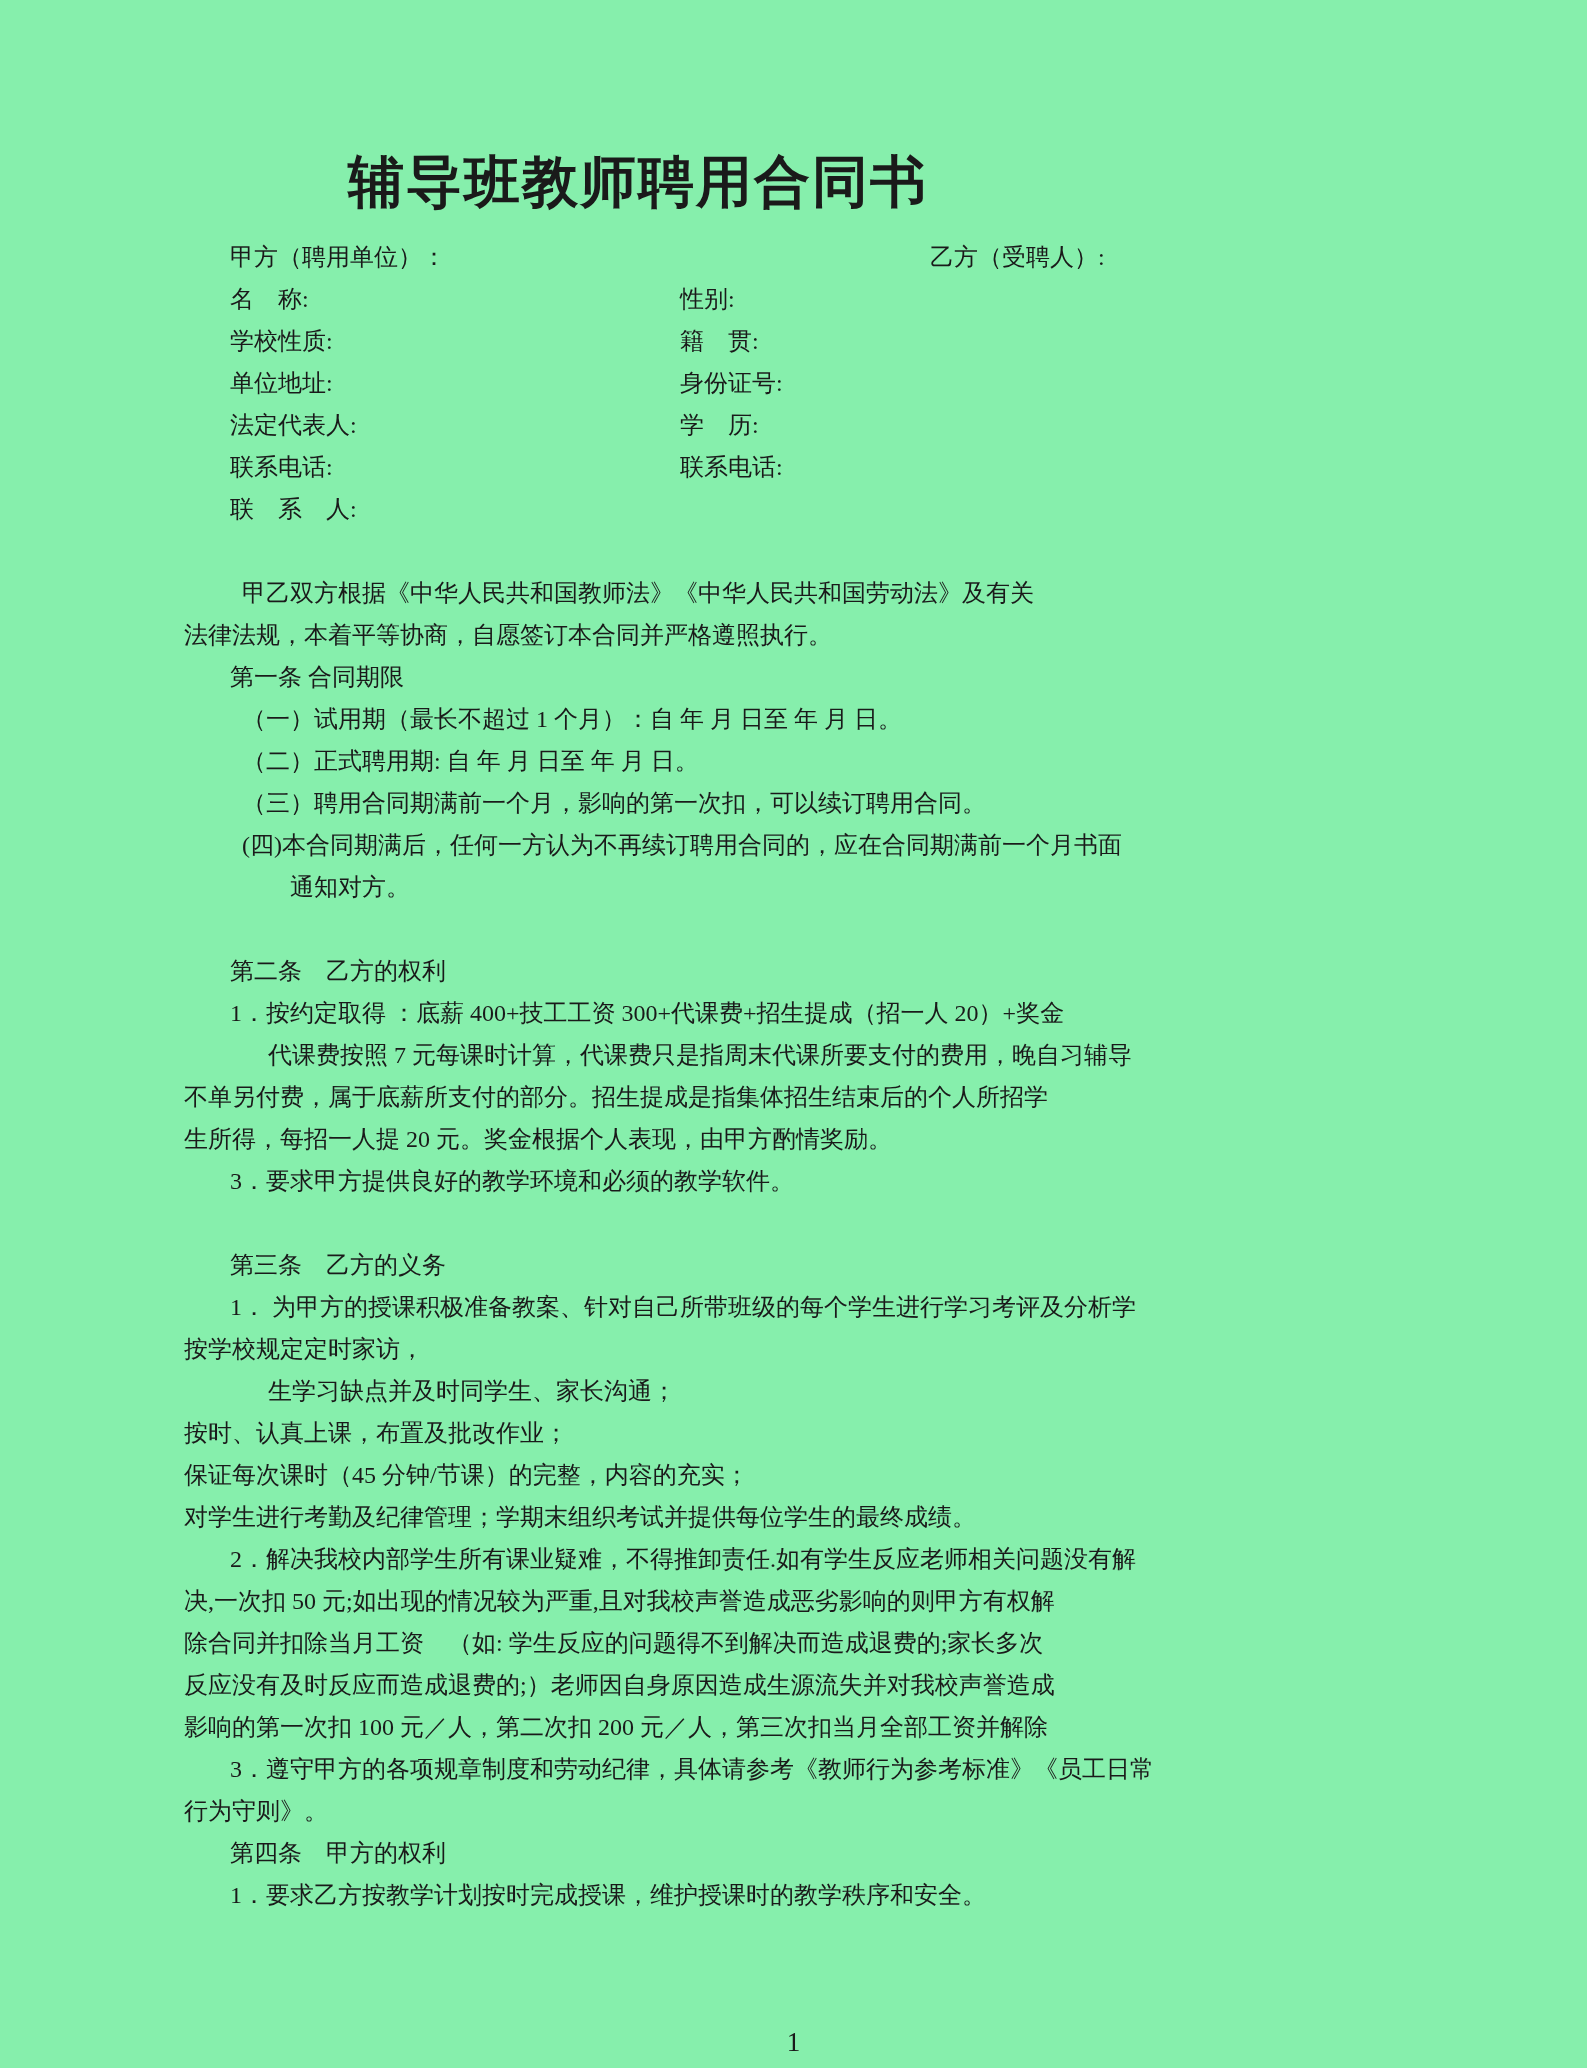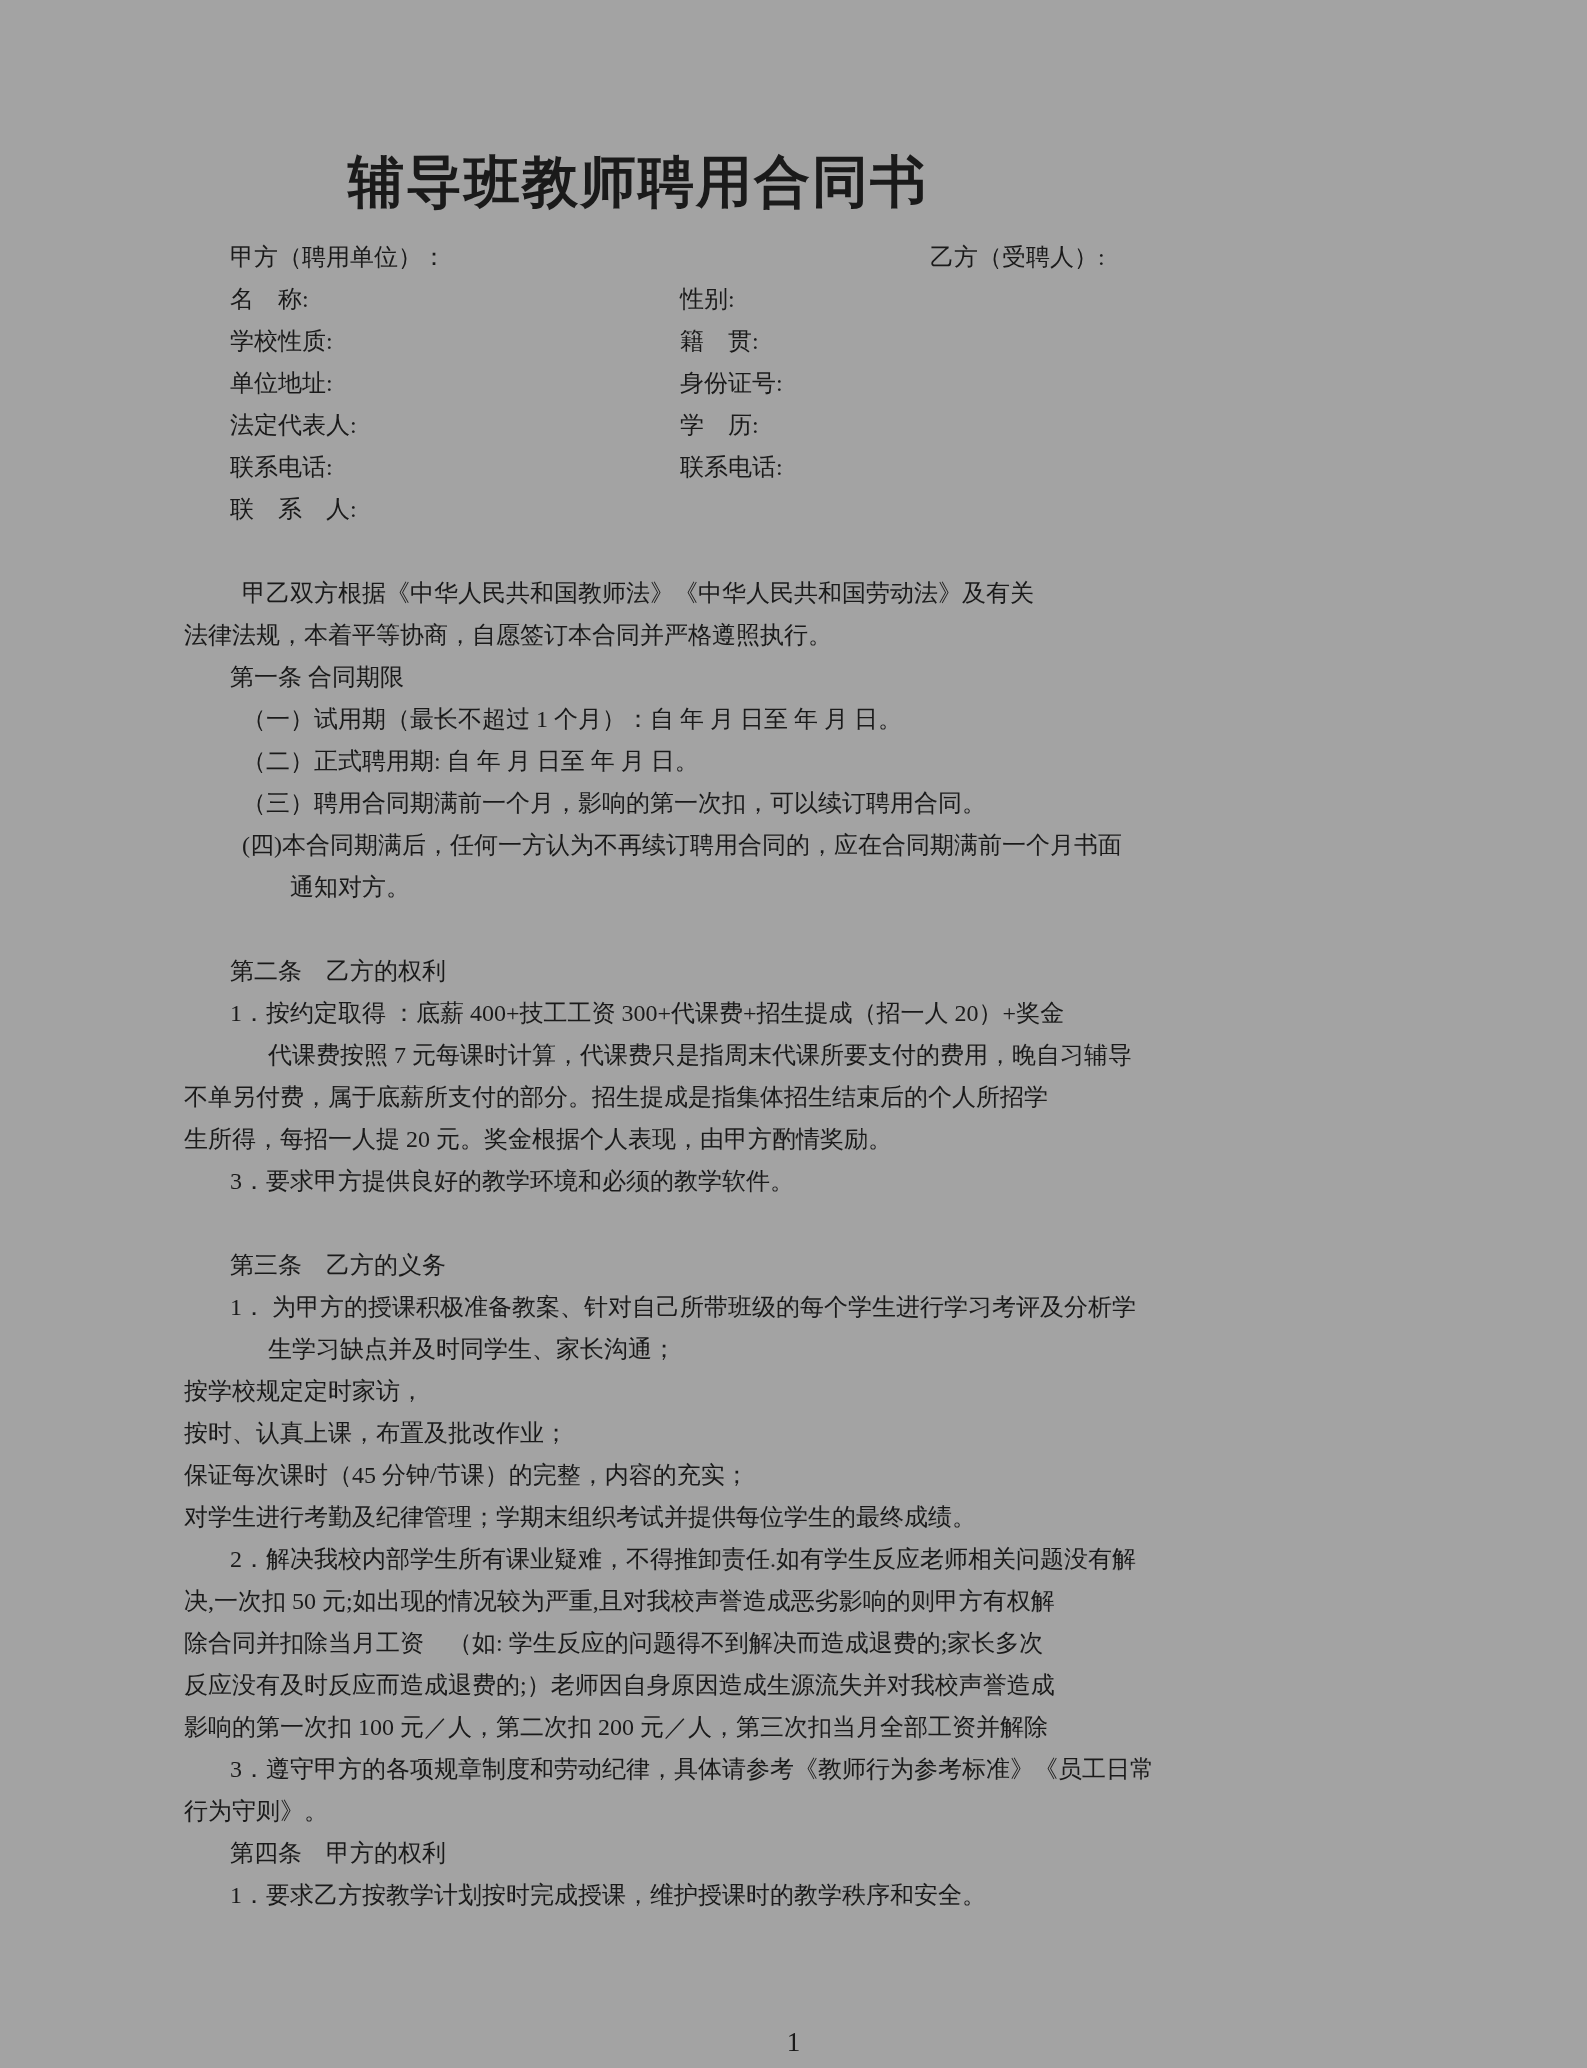--- a/index.html
+++ b/index.html
@@ -1,20 +1,20 @@
 <!DOCTYPE html>
 <html><head>
 <meta charset="utf-8">
 <style>
   html,body{margin:0;padding:0;background:#e8e8e8;}
   .page{
     position:relative;
     width:1587px;height:2068px;
     margin:0 auto;
-    background:#a3a3a3;
+    background:#86efac;
     color:#1a1a1a;
     font-family:"Liberation Serif","DejaVu Serif",serif;
     overflow:hidden;
   }
   .doc-title{
     position:absolute;
     top:150px;left:238px;width:800px;
     margin:0;
     text-align:center;
     font-size:56px;
@@ -87,22 +87,22 @@
         <div class="line ind-a"></div>
         <div class="line ind-c">第二条　乙方的权利</div>
         <div class="line ind-c">1．按约定取得 ：底薪 400+技工工资 300+代课费+招生提成（招一人 20）+奖金</div>
         <div class="line ind-e">代课费按照 7 元每课时计算，代课费只是指周末代课所要支付的费用，晚自习辅导</div>
         <div class="line ind-d">不单另付费，属于底薪所支付的部分。招生提成是指集体招生结束后的个人所招学</div>
         <div class="line ind-d">生所得，每招一人提 20 元。奖金根据个人表现，由甲方酌情奖励。</div>
         <div class="line ind-c">3．要求甲方提供良好的教学环境和必须的教学软件。</div>
         <div class="line ind-a"></div>
         <div class="line ind-c">第三条　乙方的义务</div>
         <div class="line ind-c">1． 为甲方的授课积极准备教案、针对自己所带班级的每个学生进行学习考评及分析学</div>
+        <div class="line ind-d">按学校规定定时家访，</div>
         <div class="line ind-e">生学习缺点并及时同学生、家长沟通；</div>
-        <div class="line ind-d">按学校规定定时家访，</div>
         <div class="line ind-d">按时、认真上课，布置及批改作业；</div>
         <div class="line ind-d">保证每次课时（45 分钟/节课）的完整，内容的充实；</div>
         <div class="line ind-d">对学生进行考勤及纪律管理；学期末组织考试并提供每位学生的最终成绩。</div>
         <div class="line ind-c">2．解决我校内部学生所有课业疑难，不得推卸责任.如有学生反应老师相关问题没有解</div>
         <div class="line ind-d">决,一次扣 50 元;如出现的情况较为严重,且对我校声誉造成恶劣影响的则甲方有权解</div>
         <div class="line ind-d">除合同并扣除当月工资　（如: 学生反应的问题得不到解决而造成退费的;家长多次</div>
         <div class="line ind-d">反应没有及时反应而造成退费的;）老师因自身原因造成生源流失并对我校声誉造成</div>
         <div class="line ind-d">影响的第一次扣 100 元／人，第二次扣 200 元／人，第三次扣当月全部工资并解除</div>
         <div class="line ind-c">3．遵守甲方的各项规章制度和劳动纪律，具体请参考《教师行为参考标准》《员工日常</div>
         <div class="line ind-d">行为守则》。</div>

